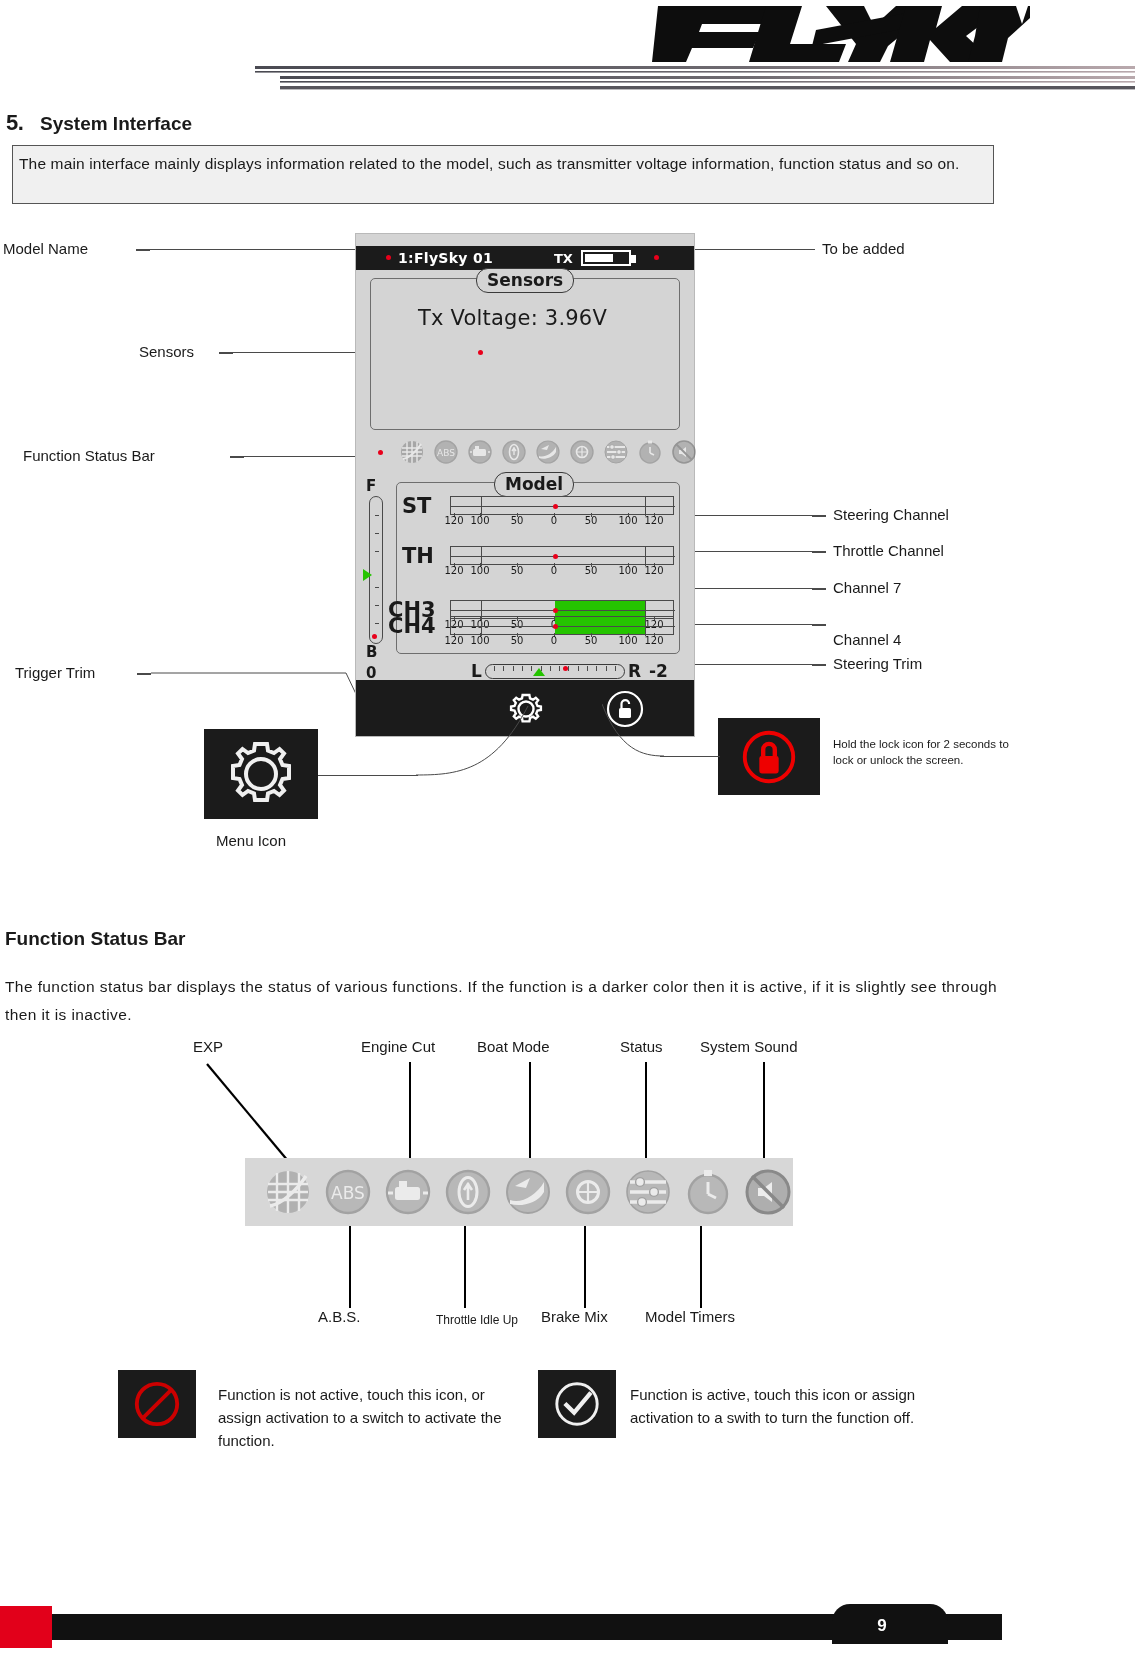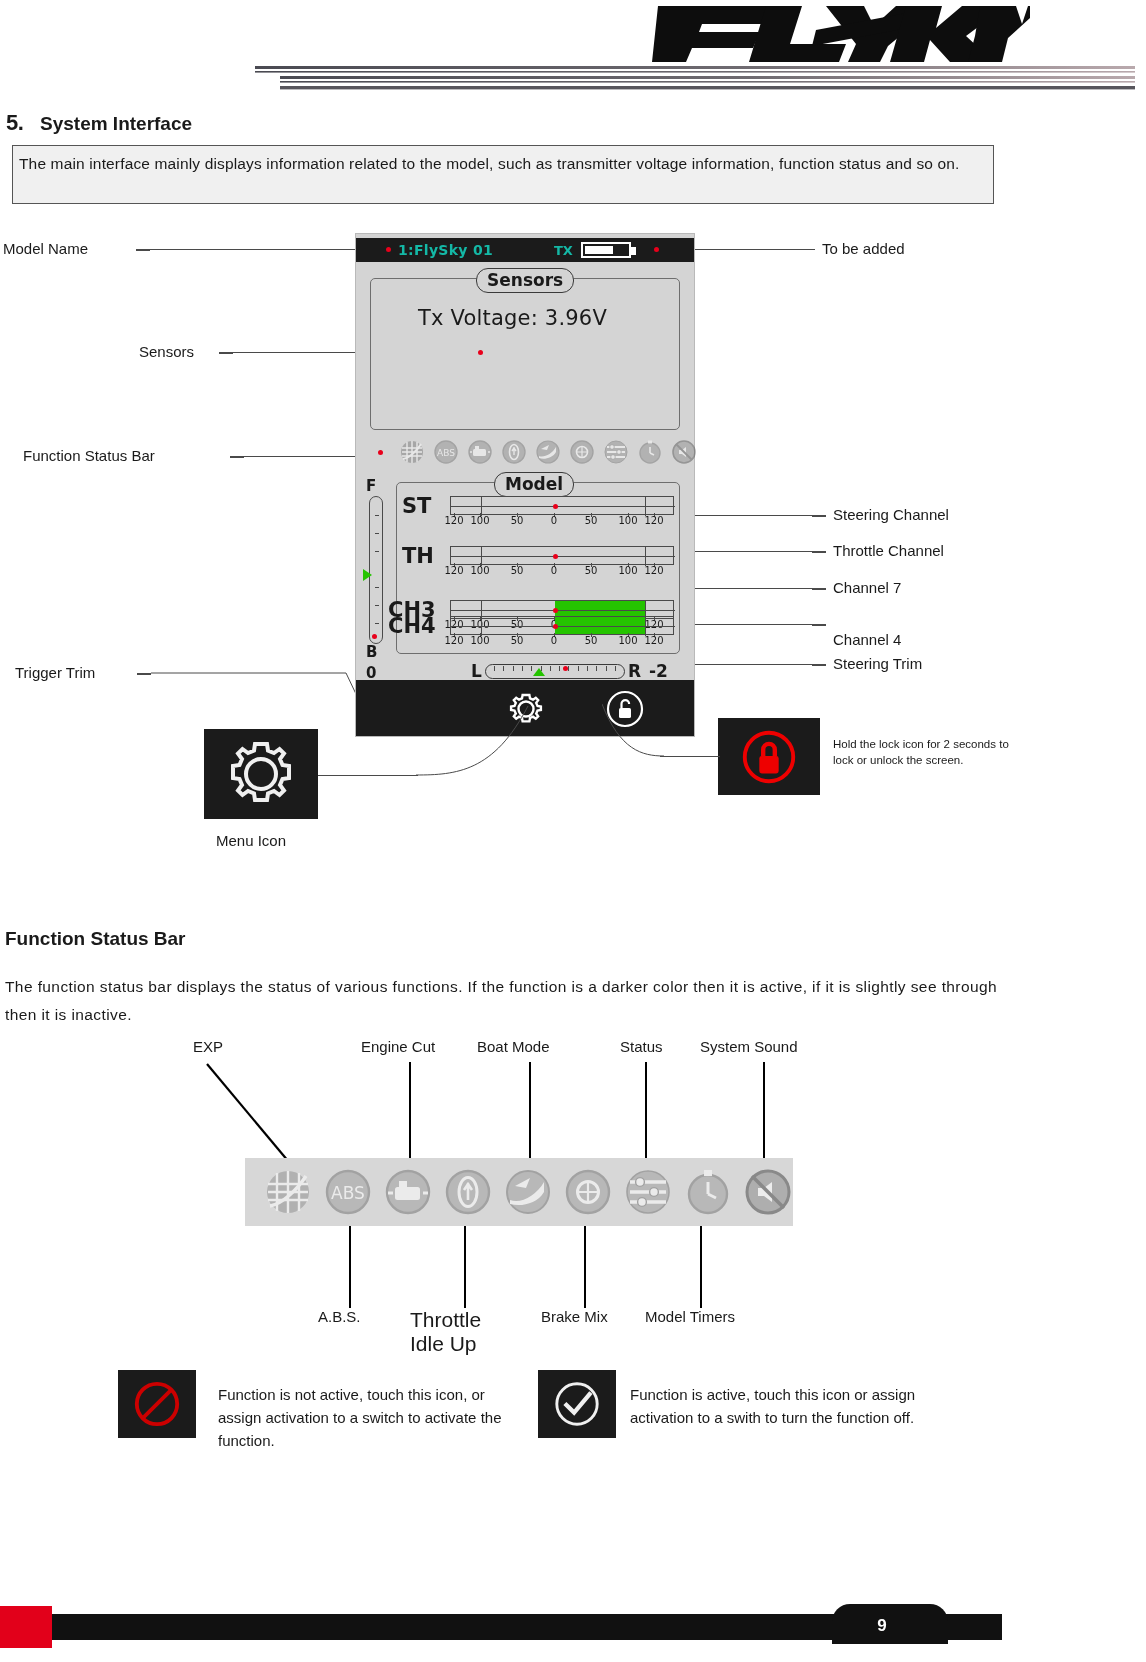--- a/index.html
+++ b/index.html
@@ -32,22 +32,22 @@
   }
 
   
   .callout { font-size:15px; white-space:nowrap; }
   .leader { background:#4a4a4a; height:1px; }
   .dash { background:#4a4a4a; height:2px; width:14px; }
 
   
   #lcd { left:356px; top:234px; width:338px; height:502px; background:#d4d4d4;
          box-shadow:0 0 0 1px #b9b9b9; }
-  #lcd-top { position:absolute; left:0; top:4px; width:338px; height:24px;
-             background:#1b1b1b; color:#14b8a6; }
+  #lcd-top { position:absolute; left:0; top:12px; width:338px; height:24px;
+             background:#1b1b1b; color:#ffffff; }
   #lcd-model-name { position:absolute; left:42px; top:4px; font-size:14px;
                     font-weight:bold; font-family:"DejaVu Sans", sans-serif; letter-spacing:0.3px;}
   #lcd-tx { position:absolute; left:198px; top:5px; font-size:13px; font-weight:bold;
             font-family:"DejaVu Sans", sans-serif;}
   #battery { position:absolute; left:225px; top:4px; width:50px; height:16px;
              border:2px solid #fff; background:#1b1b1b; }
   #battery::after { content:""; position:absolute; right:-7px; top:3px; width:5px; height:8px;
              background:#fff; }
   #battery-fill { position:absolute; left:2px; top:2px; width:30px; height:8px; background:#fff; }
 
@@ -637,21 +637,21 @@
       </svg>
   </div>
 </div>
 
 <div class="abs vline" style="left:349px; top:1226px; height:82px;"></div>
 <div class="abs vline" style="left:464px; top:1226px; height:82px;"></div>
 <div class="abs vline" style="left:584px; top:1226px; height:82px;"></div>
 <div class="abs vline" style="left:700px; top:1226px; height:82px;"></div>
 
 <div class="abs callout" style="left:318px; top:1308px;">A.B.S.</div>
-<div class="abs" style="left:410px; top:1308px; width:108px; text-align:left; font-size:21px; line-height:24px;">Throttle Idle Up</div>
+<div class="abs" style="left:410px; top:1308px; width:108px; text-align:right; font-size:12px; line-height:24px;">Throttle Idle Up</div>
 <div class="abs callout" style="left:541px; top:1308px;">Brake Mix</div>
 <div class="abs callout" style="left:645px; top:1308px;">Model Timers</div>
 
 <div class="abs legend-box" id="legend1">
   <svg viewBox="0 0 52 52" width="50" height="50">
     <circle cx="26" cy="26" r="21" fill="none" stroke="#cc0000" stroke-width="4"></circle>
     <path d="M12 40 L40 12" stroke="#cc0000" stroke-width="4"></path>
   </svg>
 </div>
 <div class="abs" id="legend1-text">Function is not active, touch this icon, or assign activation to a switch to activate the function.</div>

